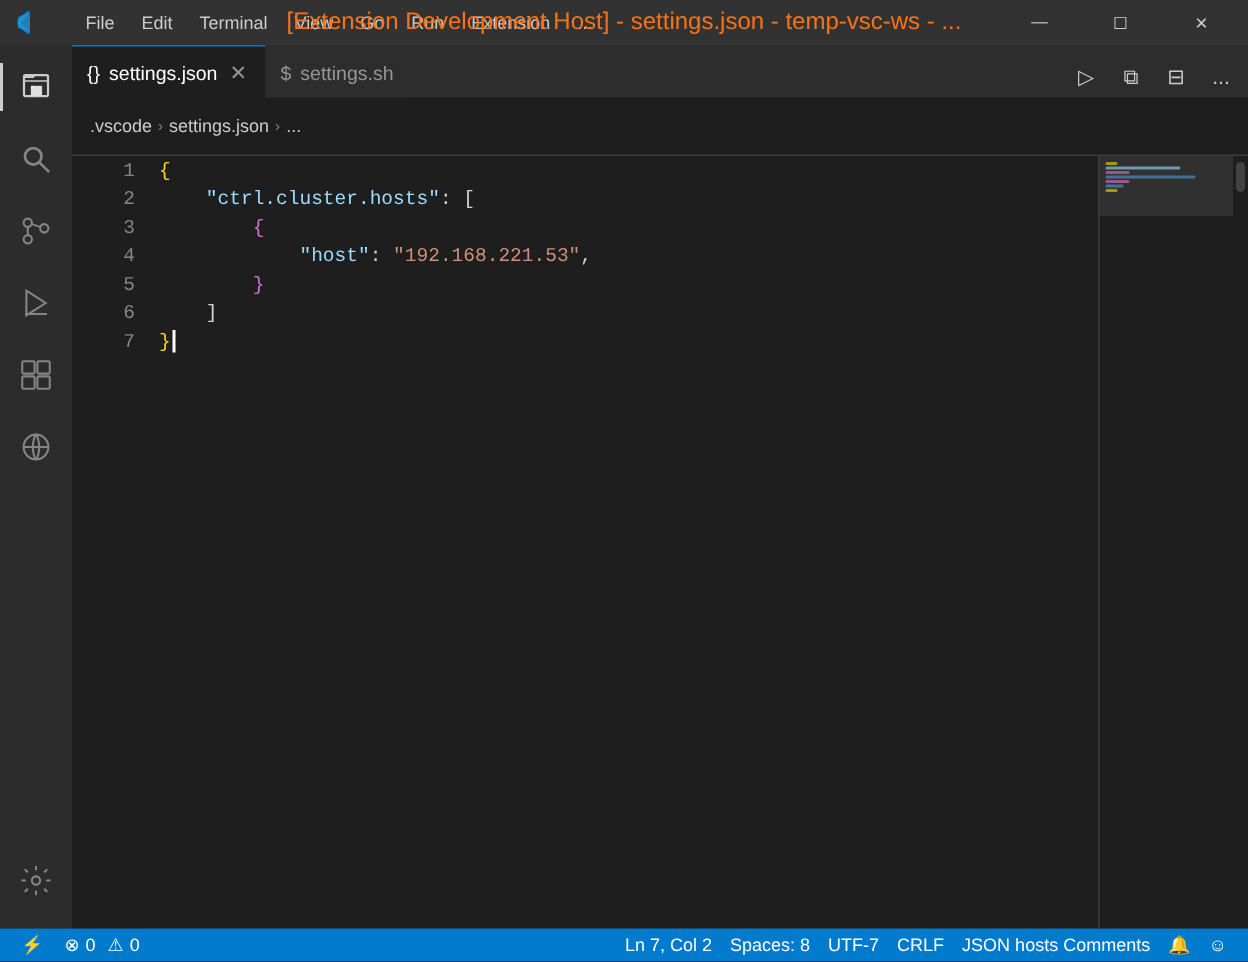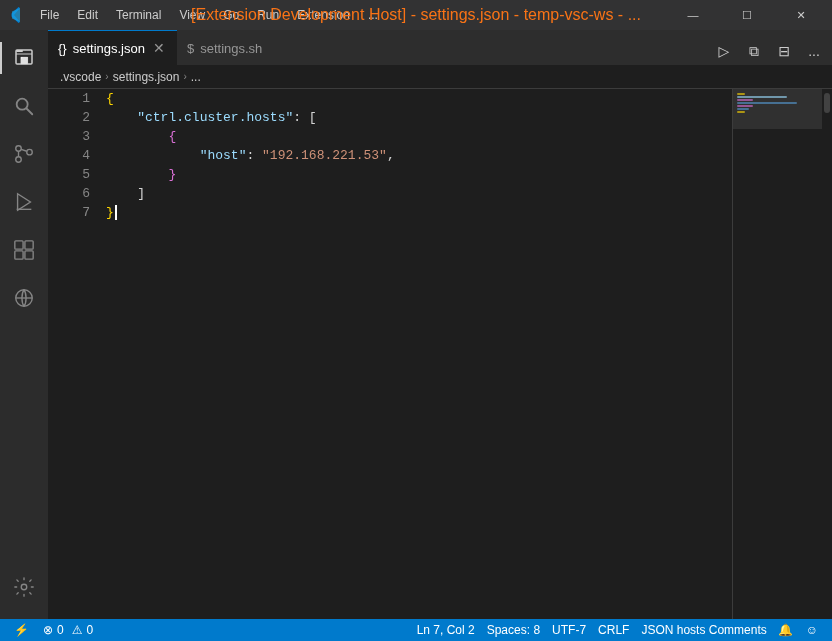--- a/index.html
+++ b/index.html
@@ -21,21 +21,21 @@
       display: flex;
       align-items: center;
       justify-content: space-between;
       padding: 0 8px;
       flex-shrink: 0;
       user-select: none;
     }
     .title-bar-left {
       display: flex;
       align-items: center;
-      gap: 8px;
+      gap: 25px;
     }
     .vscode-logo {
       width: 16px;
       height: 16px;
       flex-shrink: 0;
     }
     .menu-bar {
       display: flex;
       align-items: center;
       gap: 2px;
@@ -179,21 +179,21 @@
       align-items: center;
       justify-content: center;
       cursor: pointer;
       color: #cccccc;
       font-size: 14px;
       border-radius: 3px;
     }
 
     
     .breadcrumb {
-      height: 24px;
+      height: 39px;
       background: #1e1e1e;
       display: flex;
       align-items: center;
       padding: 0 12px;
       font-size: 12px;
       color: #cccccc;
       border-bottom: 1px solid #3c3c3c;
       flex-shrink: 0;
       gap: 4px;
     }

